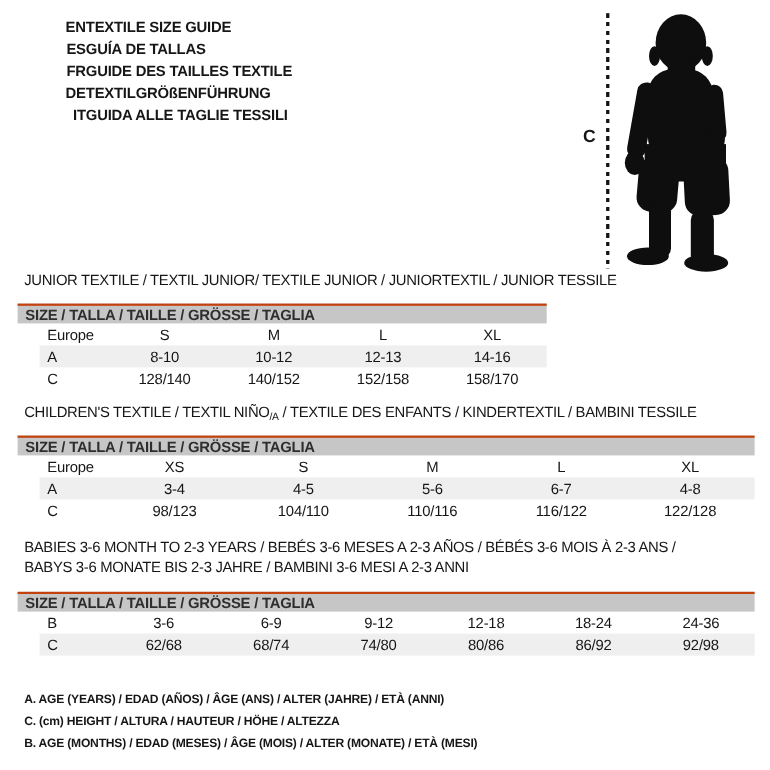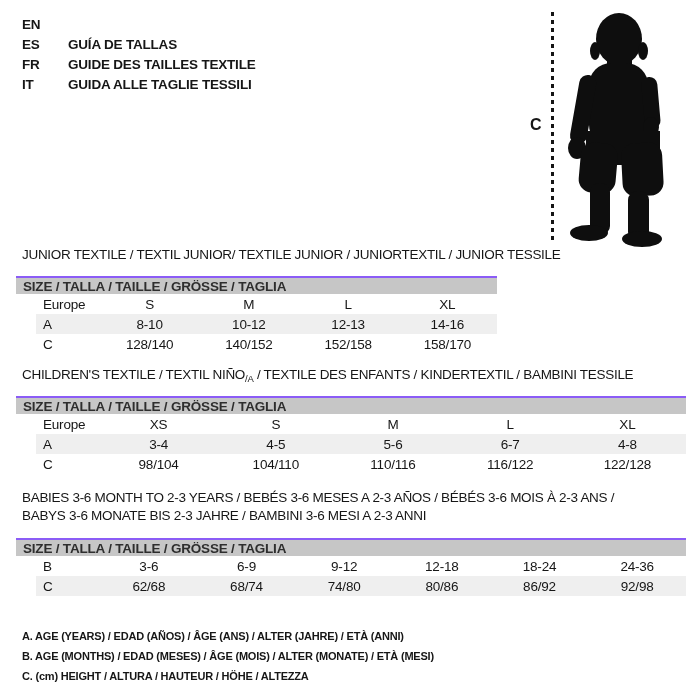--- a/index.html
+++ b/index.html
@@ -3,21 +3,21 @@
 <meta charset="utf-8">
 <style>
   html,body { margin:0; padding:0; background:#fff; }
   .canvas {
     position:relative; width:700px; height:700px; background:#ffffff;
     font-family:"Liberation Sans", sans-serif; color:#161616; overflow:hidden;
     -webkit-font-smoothing:antialiased;
   }
 
   
-  .lang-list { position:absolute; left:22px; top:14px; }
+  .lang-list { position:absolute; left:32px; top:14px;text-align:right; }
   .lang-row { display:flex; height:20px; align-items:center; font-weight:700;
               font-size:13.5px; letter-spacing:-0.2px; }
   .lang-code { width:46px; }
 
   
   .dotted-line { position:absolute; left:551px; top:12px; width:3px; height:232px;
                  background:repeating-linear-gradient(to bottom,#141414 0 4px,transparent 4px 8px); }
   .height-label { position:absolute; left:530px; top:116px; font-size:16px; font-weight:700; }
   .silhouette { position:absolute; left:557px; top:5px; }
 
@@ -27,21 +27,21 @@
   .title-junior   { top:247px; }
   .title-children { top:367px;text-align:right; }
   .title-babies   { top:489px; line-height:18px; }
   .nino-sub { font-size:9.5px; vertical-align:-3px; }
 
   
   .size-table { position:absolute; left:16px; font-size:13.5px; letter-spacing:-0.2px; }
   .tbl-junior   { top:276px; width:481px; }
   .tbl-children { top:396px; width:670px; }
   .tbl-babies   { top:538px; width:670px; }
-  .table-header { height:16px; background:#c6c6c6; border-top:2px solid #8b5cf6;
+  .table-header { height:16px; background:#c6c6c6; border-top:2px solid #c2410c;
                   display:flex; align-items:center; padding-left:7px;
                   font-weight:700; color:#2e2e2e; }
   .t-row { display:grid; height:20px; align-items:center;margin-left:20px; }
   .tbl-junior   .t-row { grid-template-columns:64px repeat(4,1fr); }
   .tbl-children .t-row { grid-template-columns:64px repeat(5,1fr); }
   .tbl-babies   .t-row { grid-template-columns:64px repeat(6,1fr); }
   .t-row.alt { background:#efefef; }
   .t-row .c { text-align:center; }
   .t-row .c.first { text-align:left; padding-left:7px; }
 
@@ -51,28 +51,33 @@
                 font-size:11px; letter-spacing:-0.2px; white-space:nowrap; }
 </style>
 </head>
 <body>
 
 <div class="canvas">
 
   <div class="lang-list">
     <div class="lang-row">
       <span class="lang-code">EN</span>
+      <span class="lang-label">TEXTILE SIZE GUIDE</span>
     </div>
     <div class="lang-row">
       <span class="lang-code">ES</span>
       <span class="lang-label">GUÍA DE TALLAS</span>
     </div>
     <div class="lang-row">
       <span class="lang-code">FR</span>
       <span class="lang-label">GUIDE DES TAILLES TEXTILE</span>
+    </div>
+    <div class="lang-row">
+      <span class="lang-code">DE</span>
+      <span class="lang-label">TEXTILGRÖßENFÜHRUNG</span>
     </div>
     <div class="lang-row">
       <span class="lang-code">IT</span>
       <span class="lang-label">GUIDA ALLE TAGLIE TESSILI</span>
     </div>
   </div>
 
   <span class="height-label">C</span>
   <div class="dotted-line"></div>
   <svg class="silhouette" width="145" height="244" viewBox="0 0 145 244" aria-hidden="true">
@@ -138,21 +143,21 @@
     <div class="t-row alt">
       <div class="c first">A</div>
       <div class="c">3-4</div>
       <div class="c">4-5</div>
       <div class="c">5-6</div>
       <div class="c">6-7</div>
       <div class="c">4-8</div>
     </div>
     <div class="t-row">
       <div class="c first">C</div>
-      <div class="c">98/104</div>
+      <div class="c">98/123</div>
       <div class="c">104/110</div>
       <div class="c">110/116</div>
       <div class="c">116/122</div>
       <div class="c">122/128</div>
     </div>
   </div>
 
   <div class="section-title title-babies">
     <div>BABIES 3-6 MONTH TO 2-3 YEARS / BEBÉS 3-6 MESES A 2-3 AÑOS / BÉBÉS 3-6 MOIS À 2-3 ANS /</div>
     <div>BABYS 3-6 MONATE BIS 2-3 JAHRE / BAMBINI 3-6 MESI A 2-3 ANNI</div>
@@ -174,17 +179,17 @@
       <div class="c">68/74</div>
       <div class="c">74/80</div>
       <div class="c">80/86</div>
       <div class="c">86/92</div>
       <div class="c">92/98</div>
     </div>
   </div>
 
   <div class="legend">
     <div class="legend-row">A. AGE (YEARS) / EDAD (AÑOS) / ÂGE (ANS) / ALTER (JAHRE) / ETÀ (ANNI)</div>
+    <div class="legend-row">C. (cm) HEIGHT / ALTURA / HAUTEUR / HÖHE / ALTEZZA</div>
     <div class="legend-row">B. AGE (MONTHS) / EDAD (MESES) / ÂGE (MOIS) / ALTER (MONATE) / ETÀ (MESI)</div>
-    <div class="legend-row">C. (cm) HEIGHT / ALTURA / HAUTEUR / HÖHE / ALTEZZA</div>
   </div>
 
 </div>
 
 </body></html>

